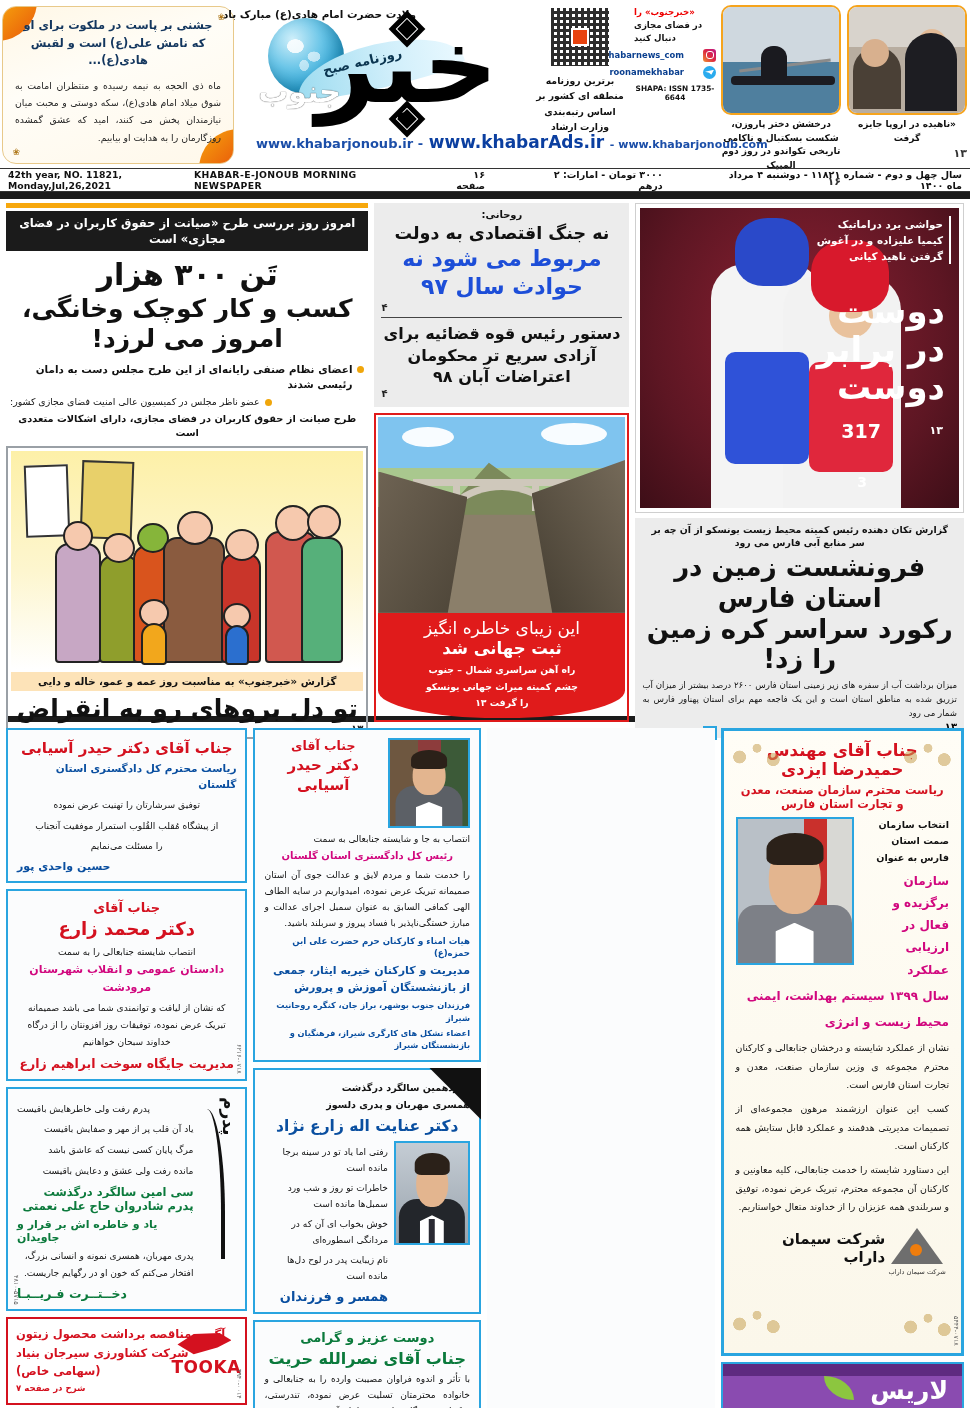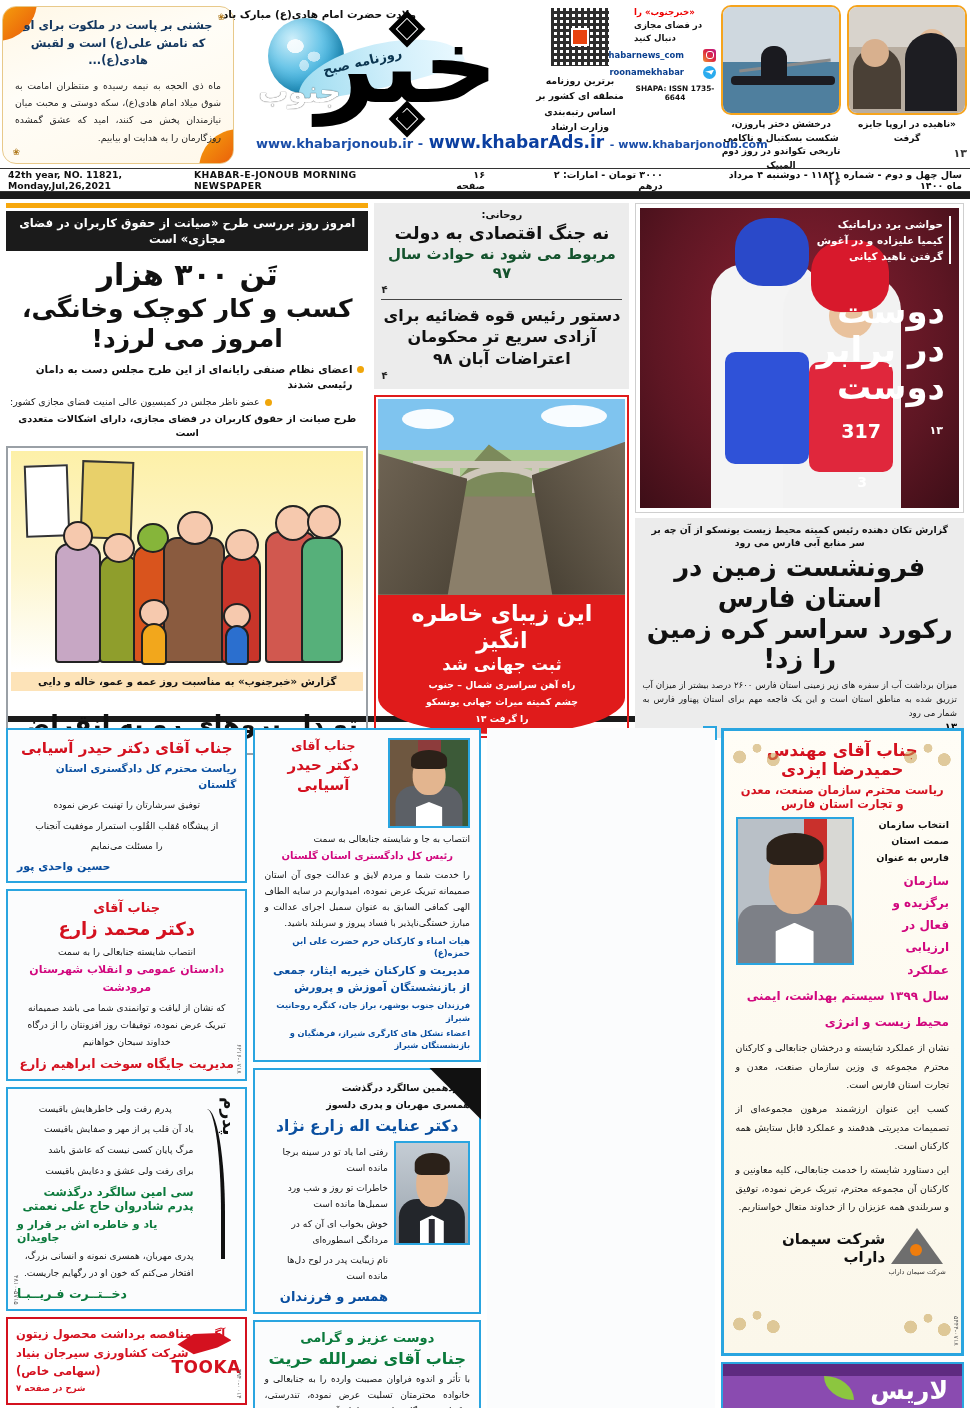--- a/index.html
+++ b/index.html
@@ -180,48 +180,48 @@
   }
   .c-panelA{position:absolute;left:14px;top:14px;width:44px;height:72px;background:#fff;border:2px solid #333;transform:rotate(-2deg);}
   .c-panelB{position:absolute;left:70px;top:10px;width:52px;height:78px;background:#e8d06a;border:2px solid #333;transform:rotate(2deg);}
   .head{position:absolute;border-radius:50%;background:#f6c9ae;border:2px solid #222;}
   .body{position:absolute;border-radius:14px 14px 4px 4px;border:2px solid #222;}
   .cart-caption {
     background:#fde3b8; color:#111; font-size:10.2px; font-weight:700;
     text-align:center; padding:4px; direction:rtl; margin-top:3px;
   }
   .cart-head {
-    font-size:25px; font-weight:700; color:#111; text-align:center; direction:rtl; margin-top:19px;
+    font-size:25px; font-weight:700; color:#111; text-align:center; direction:rtl; margin-top:3px;
   }
   .pgnum { font-size:10px; font-weight:700; color:#222; direction:rtl; }
 
   
   .mid-head { background:#ececec; padding:6px 7px 8px; direction:rtl; text-align:center;}
   .mh-kicker { font-size:10px; font-weight:700; color:#111; }
   .mh-l1 { font-size:17.5px; font-weight:700; color:#111; line-height:1.3; margin-top:2px;}
-  .mh-l2 { font-size:15px; font-weight:700; color:#14532d; line-height:1.3;}
+  .mh-l2 { font-size:22px; font-weight:700; color:#1d4ed8; line-height:1.3;}
   .mh-sep { border-top:1.5px solid #444; margin:4px 0 5px; }
   .mh-l3 { font-size:16px; font-weight:700; color:#111; line-height:1.35;}
   .bridge-card { margin-top:6px; border:2px solid #e01b1b; padding:2px; }
   .bridge {
     width:100%; height:196px; position:relative; overflow:hidden;
     background: linear-gradient(180deg,#7fc4ef 0 26%, #a9c88e 26% 46%, #8b7f6a 46% 100%);
   }
   .br-cloud{position:absolute;background:#fff;border-radius:50%;opacity:.95;}
   .br-mtn{position:absolute;background:#7c8a5b;clip-path:polygon(0 100%,36% 22%,62% 58%,100% 100%);}
   .br-rockL{position:absolute;left:0;top:28%;width:36%;height:72%;background:linear-gradient(120deg,#6e6353,#4c4437);clip-path:polygon(0 0,100% 18%,78% 100%,0 100%);}
   .br-rockR{position:absolute;right:0;top:22%;width:38%;height:78%;background:linear-gradient(240deg,#756a59,#443d31);clip-path:polygon(100% 0,0 22%,22% 100%,100% 100%);}
   .br-arch{position:absolute;left:22%;top:34%;width:56%;height:30%;border:7px solid #cfc8bb;border-bottom:none;border-radius:50% 50% 0 0/100% 100% 0 0;}
   .br-deck{position:absolute;left:14%;top:32%;width:72%;height:7px;background:#cfc8bb;}
   .br-pier{position:absolute;width:7px;background:#cfc8bb;top:32%;}
   .red-banner {
     background:#e01b1b; color:#fff; text-align:center; direction:rtl;
     padding:5px 6px 8px; border-radius: 0 0 48% 48% / 0 0 26% 26%;
   }
-  .rb-l1 { font-size:22px; font-weight:700; line-height:1.25;}
+  .rb-l1 { font-size:17px; font-weight:400; line-height:1.25;}
   .rb-l2 { font-size:16.5px; font-weight:700; line-height:1.25;}
   .rb-sub { font-size:9.3px; font-weight:700; line-height:1.5; margin-top:3px;}
 
   
   .sport-card { border:1px solid #cfcfcf; padding:4px; background:#fff;}
   .sport-photo {
     width:100%; height:300px; position:relative; overflow:hidden;
     background: radial-gradient(ellipse at 50% 40%, #8e2133 0%, #5d1623 65%, #3d0e17 100%);
   }
   .athleteA{position:absolute;right:58px;bottom:0;width:118px;height:232px;background:#f2f2f2;border-radius:34px 34px 0 0;}
@@ -566,24 +566,24 @@
         <div class="ad-body-c">که نشان از لیاقت و توانمندی شما می باشد صمیمانه تبریک عرض نموده، توفیقات روز افزونتان را از درگاه خداوند سبحان خواهانیم</div>
         <div class="ad-sign-red" style="text-align:center;">مدیریت جایگاه سوخت ابراهیم زارع</div>
         <div class="ad-code">۶۲۱۶-۰۷۱۸</div>
       </div>
 
       <div class="adbox" style="position:relative;padding-right:52px;">
         <div class="father-swirl">
           <div class="fs-word">پدرم</div>
           <div class="fs-curve"></div>
         </div>
-        <div class="ad-body-c" style="text-align:center;">پدرم رفت ولی خاطرهایش باقیست</div>
+        <div class="ad-body-c" style="text-align:left;">پدرم رفت ولی خاطرهایش باقیست</div>
         <div class="ad-body-c" style="text-align:right;">یاد آن قلب پر از مهر و صفایش باقیست</div>
         <div class="ad-body-c" style="text-align:right;">مرگ پایان کسی نیست که عاشق باشد</div>
-        <div class="ad-body-c" style="text-align:right;">برای رفت ولی عشق و دعایش باقیست</div>
+        <div class="ad-body-c" style="text-align:right;">مانده رفت ولی عشق و دعایش باقیست</div>
         <div class="ad-sign-green" style="text-align:right;font-size:11.5px;">سی امین سالگرد درگذشت پدرم شادروان حاج علی نعمتی</div>
         <div class="ad-sign-green" style="text-align:left;font-size:11px;">یاد و خاطره اش بر قرار و جاویدان</div>
         <div class="ad-body-c" style="text-align:right;">پدری مهربان، همسری نمونه و انسانی بزرگ، افتخار می‌کنم که خون او در رگهایم جاریست.</div>
         <div class="ad-sign-green" style="text-align:left;">دخــتــرت فـریــبـا</div>
         <div class="ad-code" style="right:auto;left:4px;">۴۸۱۰-۵۷۱۵</div>
       </div>
 
       <div class="tooka">
         <div class="tk-logo">
           <div class="tk-fish"></div>

